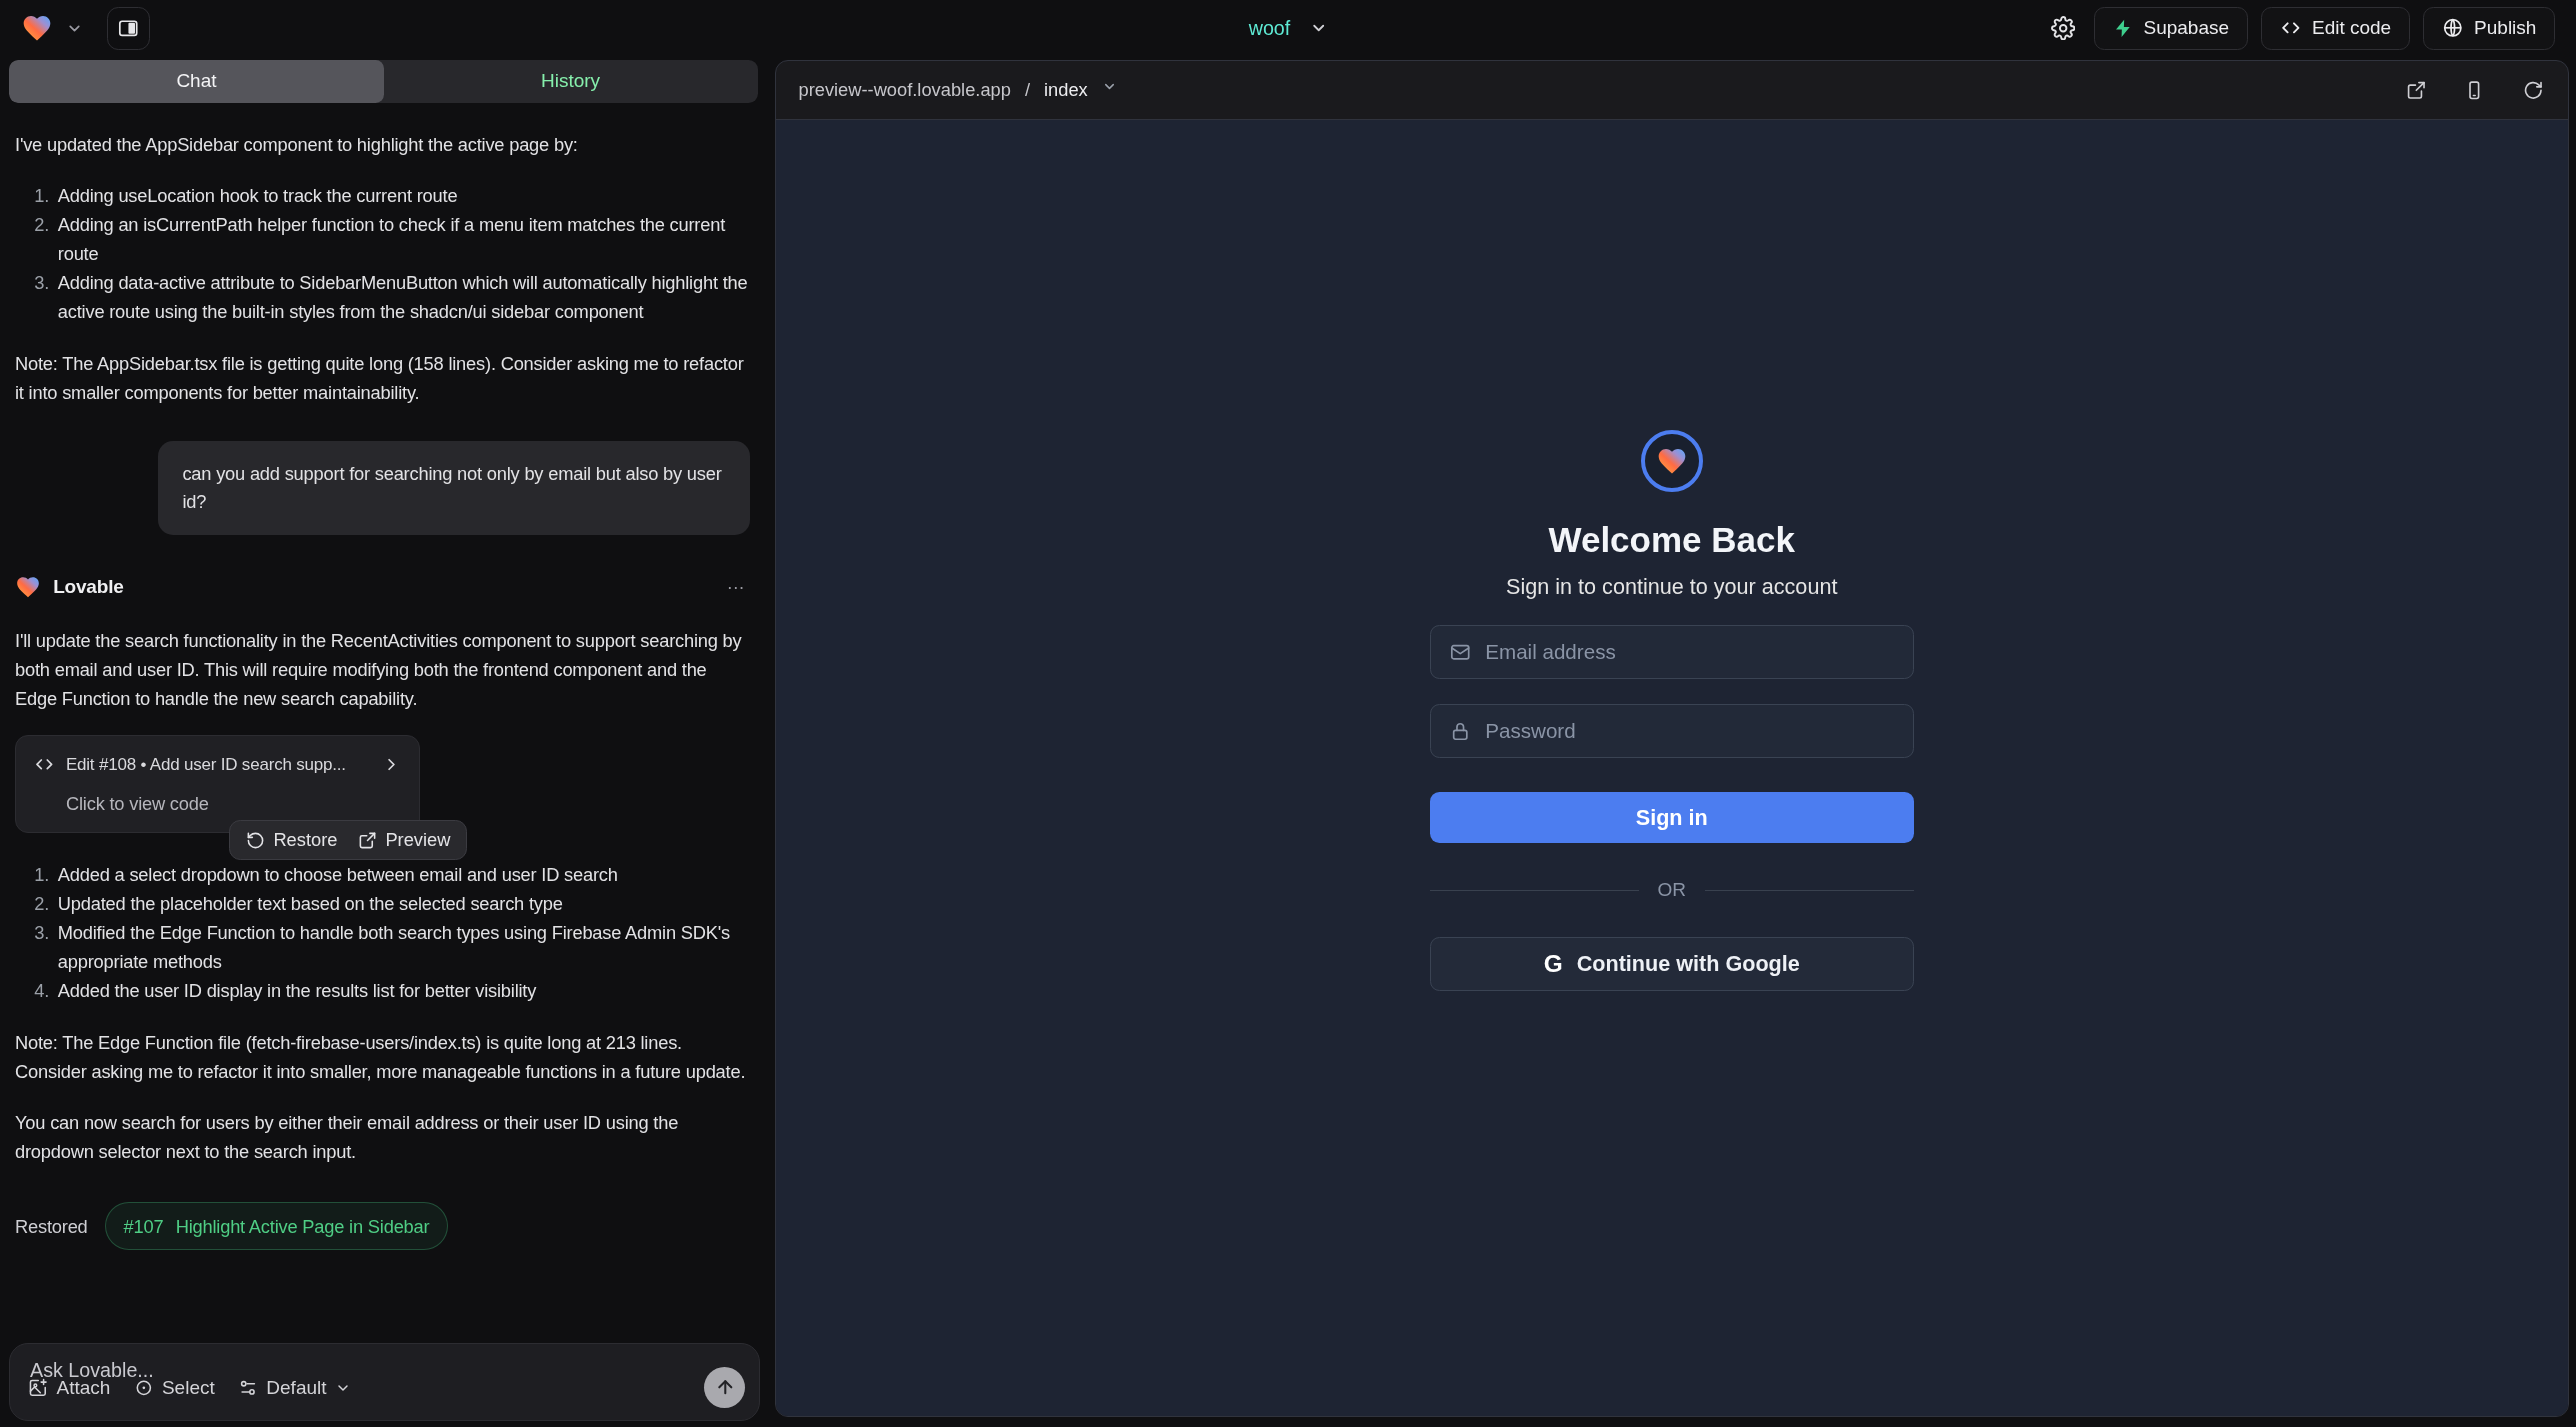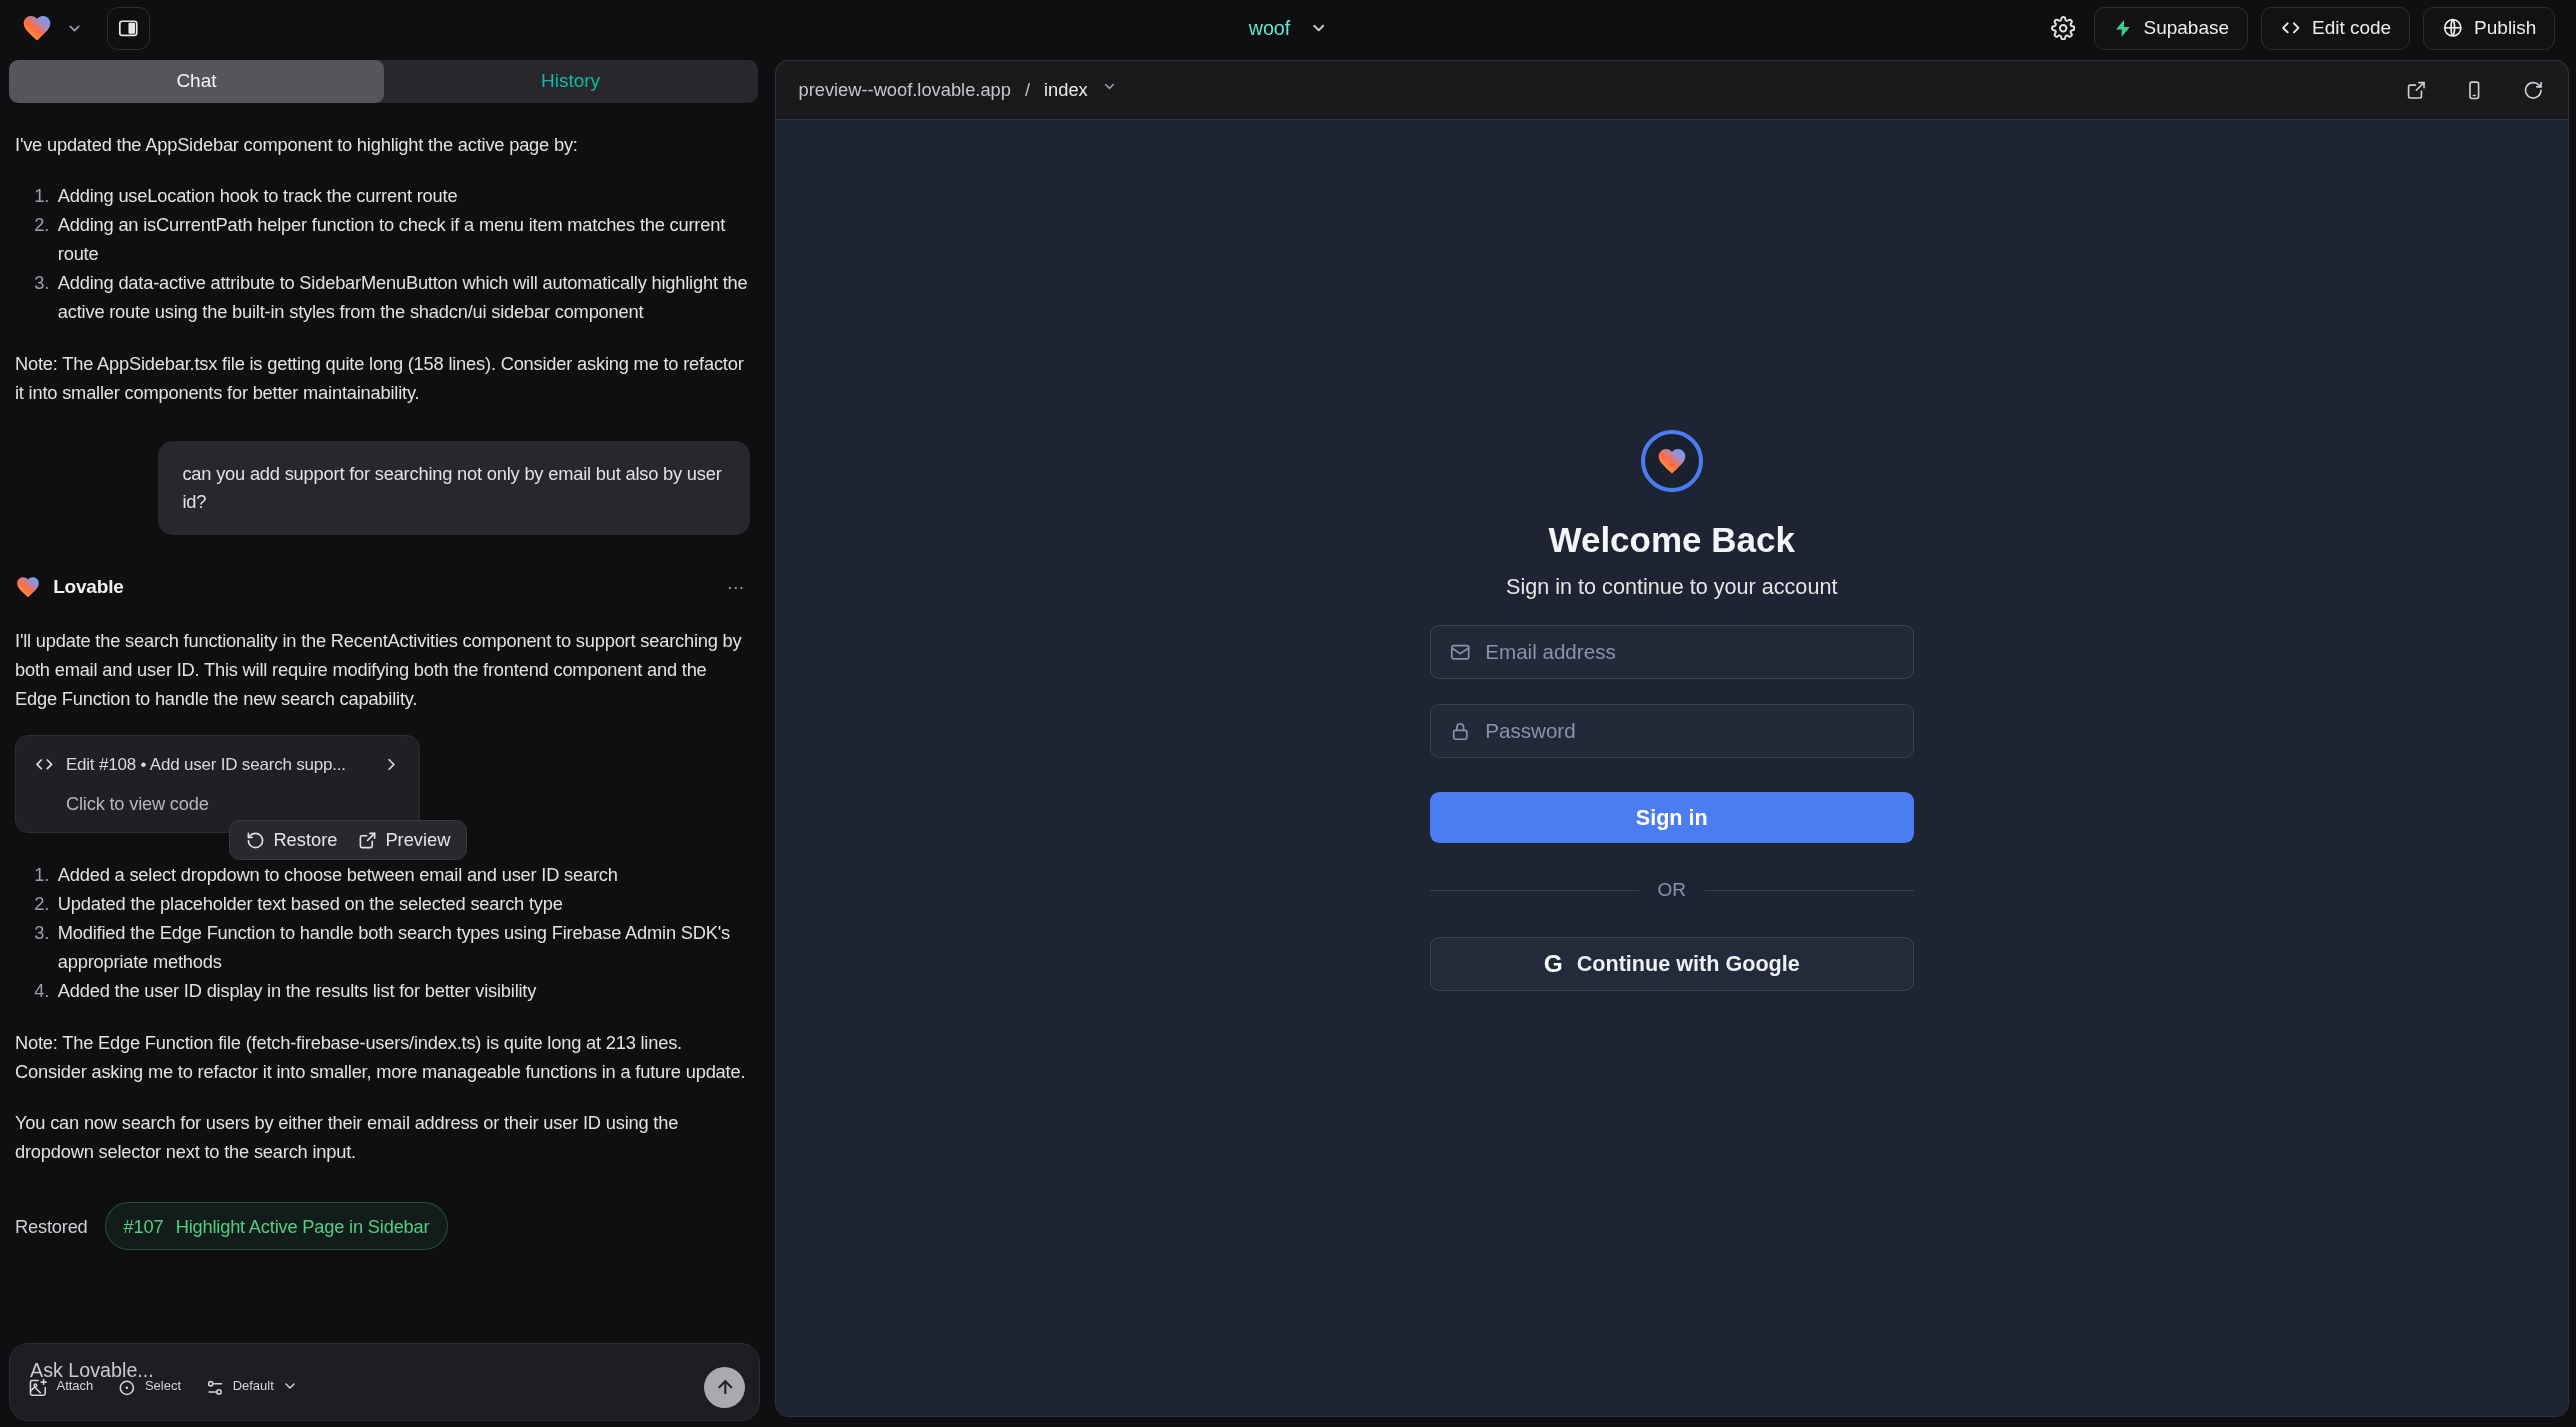--- a/index.html
+++ b/index.html
@@ -23,21 +23,21 @@
   .ghost-icon { background:none; border:none; color:#e4e4e7; padding:5.6px; cursor:pointer; }
   .tb-btn { display:flex; align-items:center; gap:10.3px; height:43px; padding:0 18px;
             border:0.9px solid #2e2e33; border-radius:10.3px; background:#121214;
             color:#ececef; font-size:19px; font-weight:500; cursor:pointer; }
 
   
   .chat-panel { position:absolute; top:56px; left:0; width:767px; bottom:0; }
   .tabs { display:flex; margin:3.8px 9.4px 0; background:#28282c; border-radius:9.4px;
           height:43px; padding:0; overflow:hidden; }
   .tab { flex:1; display:flex; align-items:center; justify-content:center;
-         font-size:19px; color:#14b8a6; cursor:pointer; }
+         font-size:19px; color:#86efac; cursor:pointer; }
   .tab.active { background:#55555b; border-radius:8.4px; color:#f4f4f6; }
 
   .messages { position:absolute; top:53px; bottom:124px; left:0; right:0;
               padding:20.6px 15px 0; overflow:hidden;
               font-size:18.3px; line-height:29px; letter-spacing:-0.2px; color:#e2e2e5; }
   .messages p { margin:0 0 22.5px; }
   .messages ol { margin:0 0 22.5px; padding-left:39px; }
   .messages li { padding-left:3.8px; margin:0; }
   .messages li::marker { color:#9ba0a8; }
 
@@ -70,22 +70,22 @@
                     border:0.9px solid rgba(77,217,139,0.28); color:#4fce85;
                     font-size:18.3px; cursor:pointer; }
 
   .composer { position:absolute; left:9.4px; right:6.6px; bottom:7.5px; height:78px;
               background:#1e1e22; border:0.9px solid #2c2c31; border-radius:19px; }
   .composer-input { width:70%; background:transparent; border:none; outline:none;
                     margin:15px 0 0 19.7px; font-size:19.7px; color:#e6e6e9; font-family:inherit; }
   .composer-input::placeholder { color:#c9c9cf; }
   .composer-bar { position:absolute; left:18px; right:14px; bottom:11.3px;
                   display:flex; align-items:center; gap:23.5px; }
-  .composer-tool { display:flex; align-items:flex-start; gap:8.4px; background:none; border:none;
-                   color:#d4d4d8; font-size:13px; cursor:pointer; font-family:inherit; }
+  .composer-tool { display:flex; align-items:center; gap:8.4px; background:none; border:none;
+                   color:#d4d4d8; font-size:19px; cursor:pointer; font-family:inherit; }
   .send-btn { margin-left:auto; width:41px; height:41px; border-radius:50%; border:none;
               background:#a9a9ae; display:flex; align-items:center; justify-content:center;
               color:#222226; cursor:pointer; }
 
   
   .preview-panel { position:absolute; top:60px; left:775px; right:7.5px; bottom:11.3px;
                    border:0.9px solid #30333d; border-radius:13px; overflow:hidden;
                    background:#1a1a1d; display:flex; flex-direction:column; }
   .preview-toolbar { height:58px; display:flex; align-items:center; padding:0 22.5px; }
   .preview-url { display:flex; align-items:flex-start; gap:14px; font-size:18.3px;

